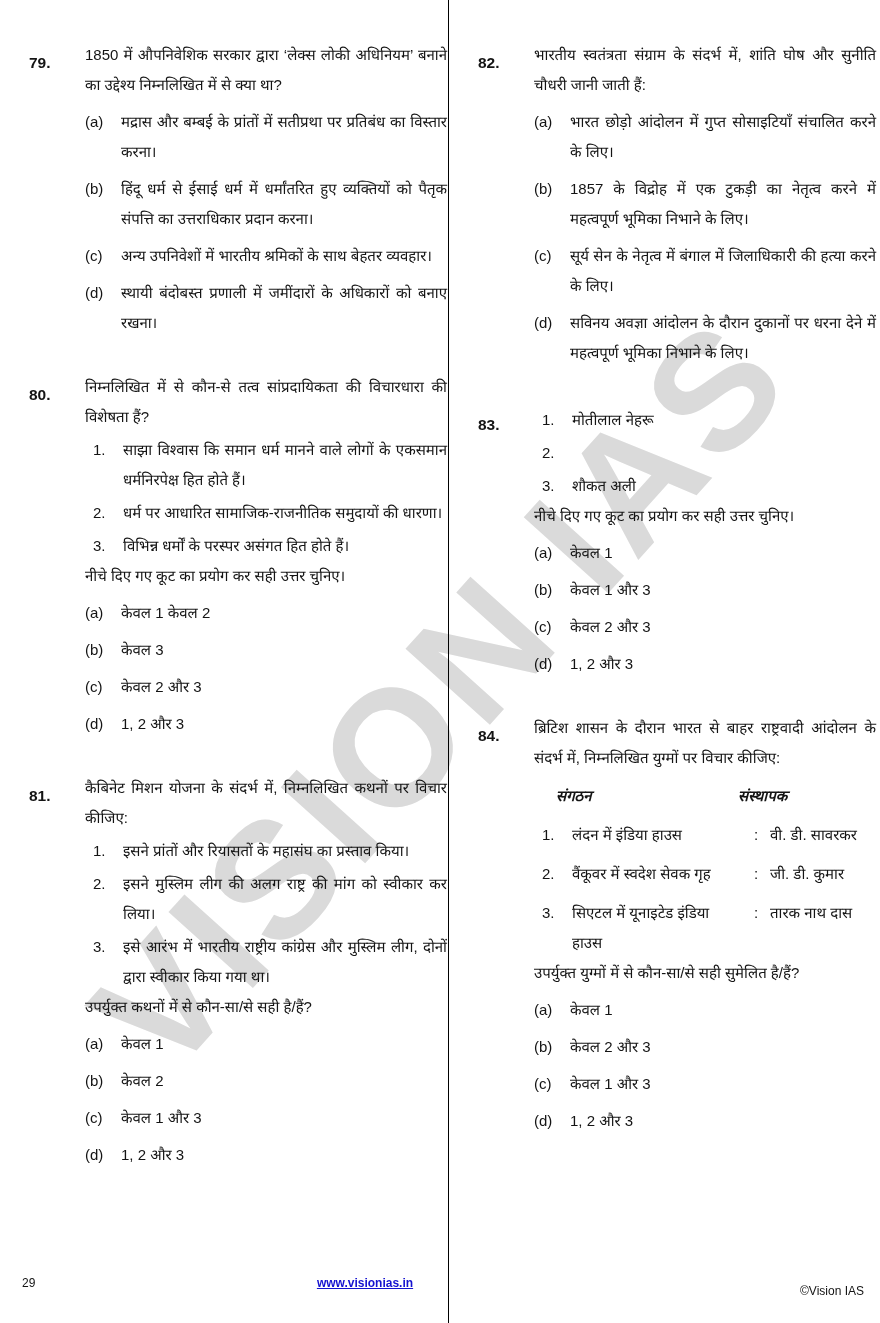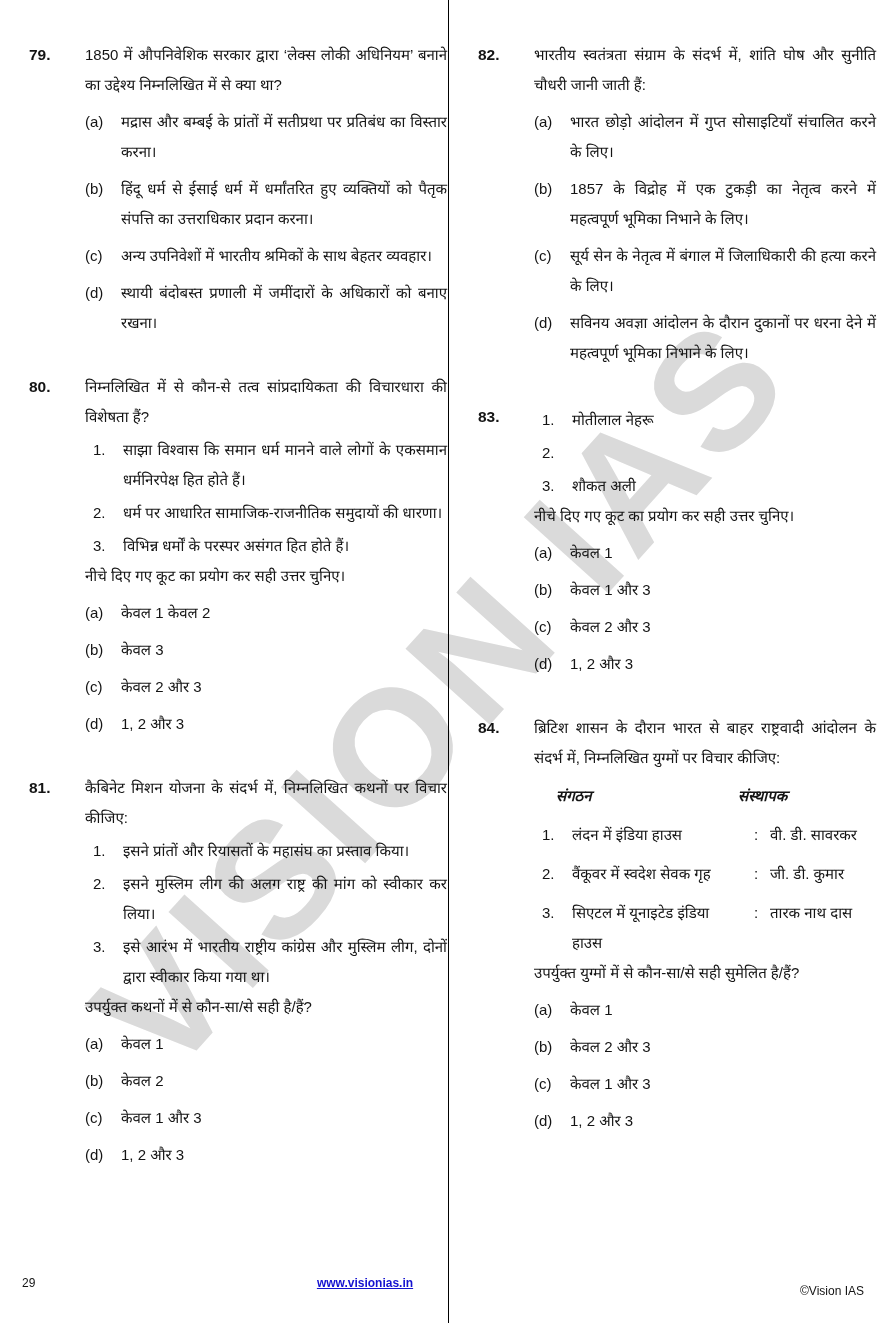--- a/index.html
+++ b/index.html
@@ -13,21 +13,21 @@
     position:absolute;left:-70px;top:590px;width:1020px;height:210px;
     line-height:210px;text-align:center;white-space:nowrap;
     font-size:165px;font-weight:bold;letter-spacing:6px;color:#dadada;
     transform:rotate(-48deg);z-index:0;user-select:none;
   }
   .col-divider{position:absolute;left:448px;top:0;width:1px;height:1323px;background:#000;z-index:1;}
   .col{position:absolute;top:40px;z-index:1;}
   .col.left{left:25px;width:422px;}
   .col.right{left:474px;width:402px;}
   .question{display:flex;margin-bottom:34px;}
-  .qnum{flex:0 0 56px;font-weight:bold;font-size:15.5px;padding-left:4px;line-height:30px;}
+  .qnum{flex:0 0 56px;font-weight:bold;font-size:15.5px;padding-left:4px;line-height:30px;margin-top:8px;}
   .qbody{flex:1;min-width:0;}
   .para{text-align:justify;line-height:30px;}
   .stmt{display:flex;line-height:30px;margin-top:3px;padding-left:8px;}
   .s-label{flex:0 0 30px;}
   .s-text{flex:1;text-align:justify;}
   .opt{display:flex;line-height:30px;margin-top:7px;}
   .o-label{flex:0 0 36px;}
   .o-text{flex:1;text-align:justify;}
   .pair-head{display:flex;line-height:30px;margin:8px 0 0 0;padding-left:22px;font-weight:bold;font-style:italic;}
   .ph-org{width:182px;}

